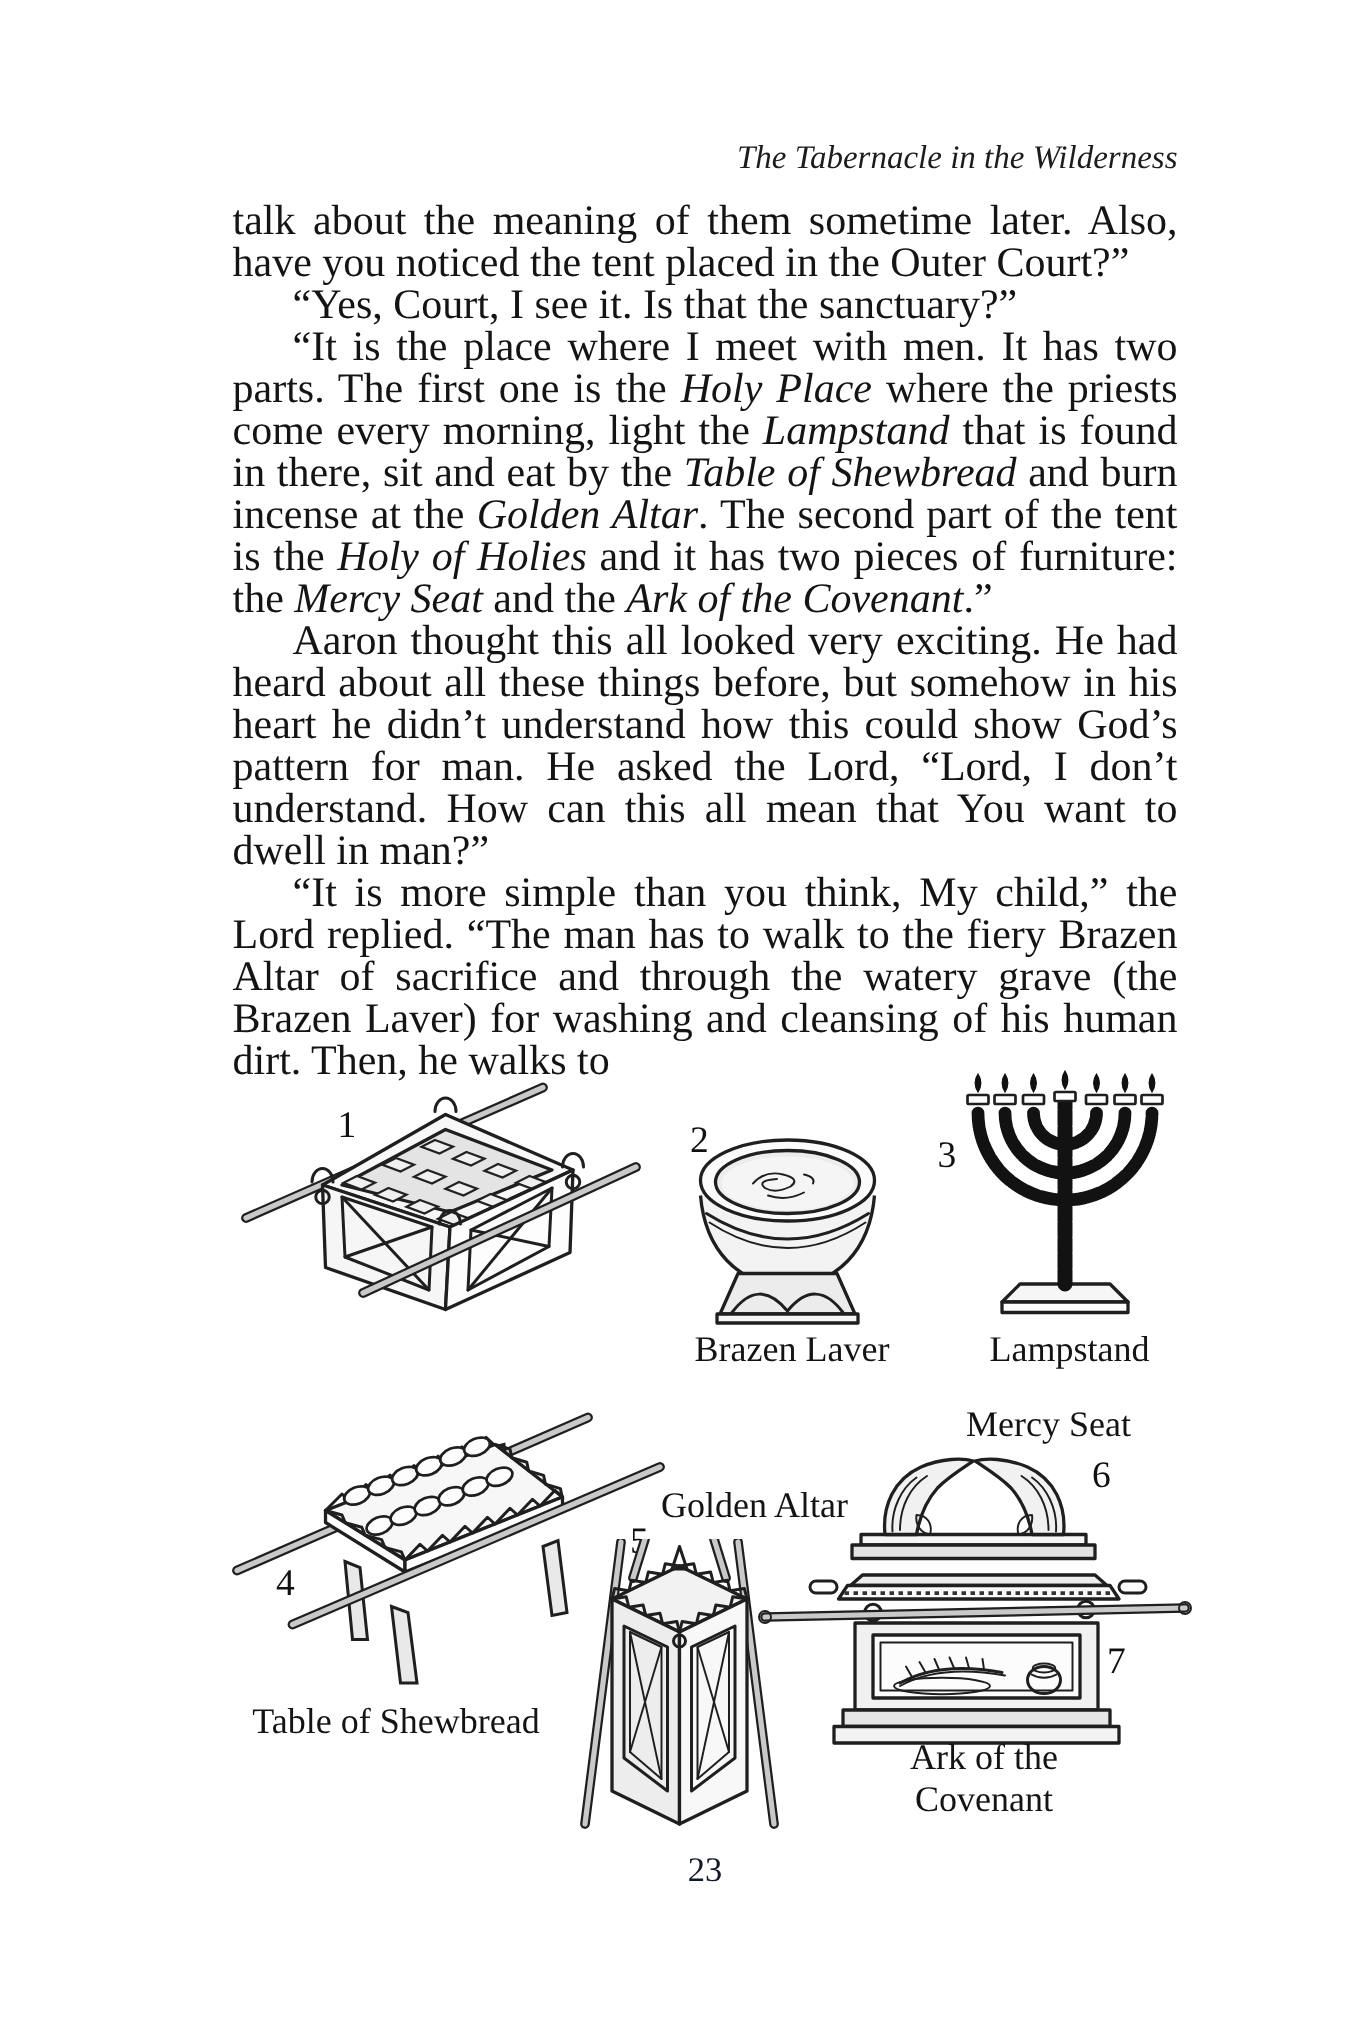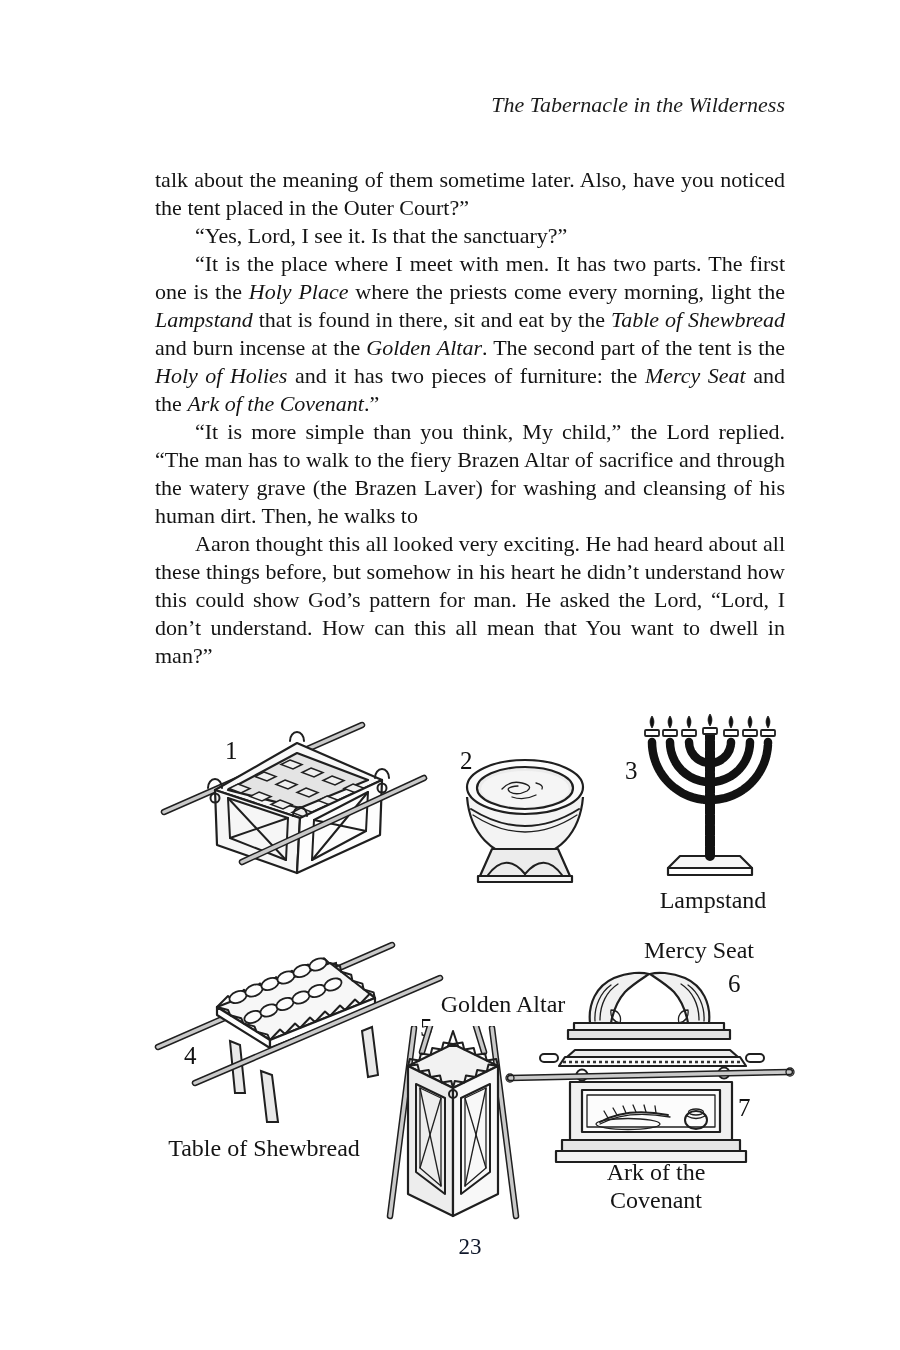--- a/index.html
+++ b/index.html
@@ -4,22 +4,22 @@
 <style>
   html,body{margin:0;padding:0;background:#fff;}
   .page{
     position:relative;width:900px;height:1350px;background:#ffffff;
     font-family:"Liberation Serif","DejaVu Serif",serif;color:#161616;overflow:hidden;
   }
   .running-header{
     position:absolute;top:92px;right:115px;font-style:italic;font-size:22px;color:#1c1c1c;
   }
   .body-text{
-    position:absolute;left:155px;top:166px;width:630px;
-    font-size:22px;line-height:28px;text-align:justify;color:#141414;
+    position:absolute;left:155px;top:134px;width:630px;
+    font-size:28px;line-height:28px;text-align:justify;color:#141414;
   }
   .body-text p{margin:0;}
   .body-text p.indent{text-indent:40px;}
   .body-text em{}
   .fig-num{
     position:absolute;font-size:25px;color:#111;
   }
   .fig-caption{
     position:absolute;font-size:24px;color:#141414;text-align:center;line-height:28px;
   }
@@ -37,24 +37,24 @@
 </style>
 </head>
 <body>
 
 <div class="page">
 
   <div class="running-header">The Tabernacle in the Wilderness</div>
 
   <div class="body-text">
       <p class=""><span>talk about the meaning of them sometime later. Also, have you noticed the tent placed in the Outer Court?”</span></p>
-      <p class="indent"><span>“Yes, Lord, I see it. Is that the sanctuary?”</span></p>
+      <p class="indent"><span>“Yes, Court, I see it. Is that the sanctuary?”</span></p>
       <p class="indent"><span>“It is the place where I meet with men. It has two parts. The first one is the </span><em>Holy Place</em><span> where the priests come every morning, light the </span><em>Lampstand</em><span> that is found in there, sit and eat by the </span><em>Table of Shewbread</em><span> and burn incense at the </span><em>Golden Altar</em><span>. The second part of the tent is the </span><em>Holy of Holies</em><span> and it has two pieces of furniture: the </span><em>Mercy Seat</em><span> and the </span><em>Ark of the Covenant</em><span>.”</span></p>
+      <p class="indent"><span>Aaron thought this all looked very exciting. He had heard about all these things before, but somehow in his heart he didn’t understand how this could show God’s pattern for man. He asked the Lord, “Lord, I don’t understand. How can this all mean that You want to dwell in man?”</span></p>
       <p class="indent"><span>“It is more simple than you think, My child,” the Lord replied. “The man has to walk to the fiery Brazen Altar of sacrifice and through the watery grave (the Brazen Laver) for washing and cleansing of his human dirt. Then, he walks to</span></p>
-      <p class="indent"><span>Aaron thought this all looked very exciting. He had heard about all these things before, but somehow in his heart he didn’t understand how this could show God’s pattern for man. He asked the Lord, “Lord, I don’t understand. How can this all mean that You want to dwell in man?”</span></p>
     </div>
 
   <span class="fig-num" style="left:225px;top:737px;">1</span>
   <svg class="fig-art" style="left:140px;top:708px;" width="320" height="180" viewBox="0 0 320 180">
     <line class="polek" x1="24" y1="104" x2="222" y2="17"></line>
     <line class="poleg" x1="24" y1="104" x2="222" y2="17"></line>
     <polygon class="face" points="157,35 242,72 160,110 75,82" fill="#f8f8f8"></polygon>
     <polygon class="face" points="157,45 228,72 160,100 88,82" fill="#e4e4e4" stroke-width="1.6"></polygon>
     <g fill="#f0f0f0" stroke="#222" stroke-width="1.5">
       <path d="M150,52 l12,4.5 l-9,4.5 l-12,-4.5 z"></path>
@@ -97,20 +97,21 @@
     <rect class="face" x="28" y="131" width="94" height="6" fill="#f6f6f6"></rect>
     <path class="ln" d="M38,130 Q56,106 75,129"></path>
     <path class="ln" d="M75,129 Q94,106 112,130"></path>
     <ellipse class="face" cx="75" cy="42" rx="58" ry="27" fill="#fbfbfb" stroke-width="2.4"></ellipse>
     <ellipse class="face" cx="75" cy="43" rx="48" ry="21" fill="#ececec"></ellipse>
     <ellipse cx="75" cy="44" rx="44" ry="18" fill="#f5f5f5"></ellipse>
     <path class="ln-th" d="M52,44 q8,-9 20,-6 q12,3 5,8 q-10,5 -17,1 q-6,-5 8,-6"></path>
     <path class="ln-th" d="M62,52 q12,4 24,-2"></path>
     <path class="ln-th" d="M86,38 q8,2 6,6"></path>
   </svg>
+  <div class="fig-caption" style="left:428px;top:886px;width:200px;">Brazen Laver</div>
 
   <span class="fig-num" style="left:625px;top:757px;">3</span>
   <svg class="fig-art" style="left:640px;top:708px;" width="160" height="175" viewBox="0 0 160 175">
     <polygon class="face" points="40,148 100,148 112,160 28,160" fill="#f6f6f6"></polygon>
     <polygon class="face" points="28,160 112,160 112,167 28,167" fill="#fff"></polygon>
     <line class="mnr" x1="70" y1="148" x2="70" y2="26" stroke-width="10"></line>
     <path class="mnr" d="M49,34 A21,21 0 0 0 91,34" stroke-width="8.5"></path>
     <path class="mnr" d="M30,34 A40,40 0 0 0 110,34" stroke-width="8.5"></path>
     <path class="mnr" d="M12,34 A58,58 0 0 0 128,34" stroke-width="8.5"></path>
     <g fill="#fff" stroke="#1f1f1f" stroke-width="1.8">

